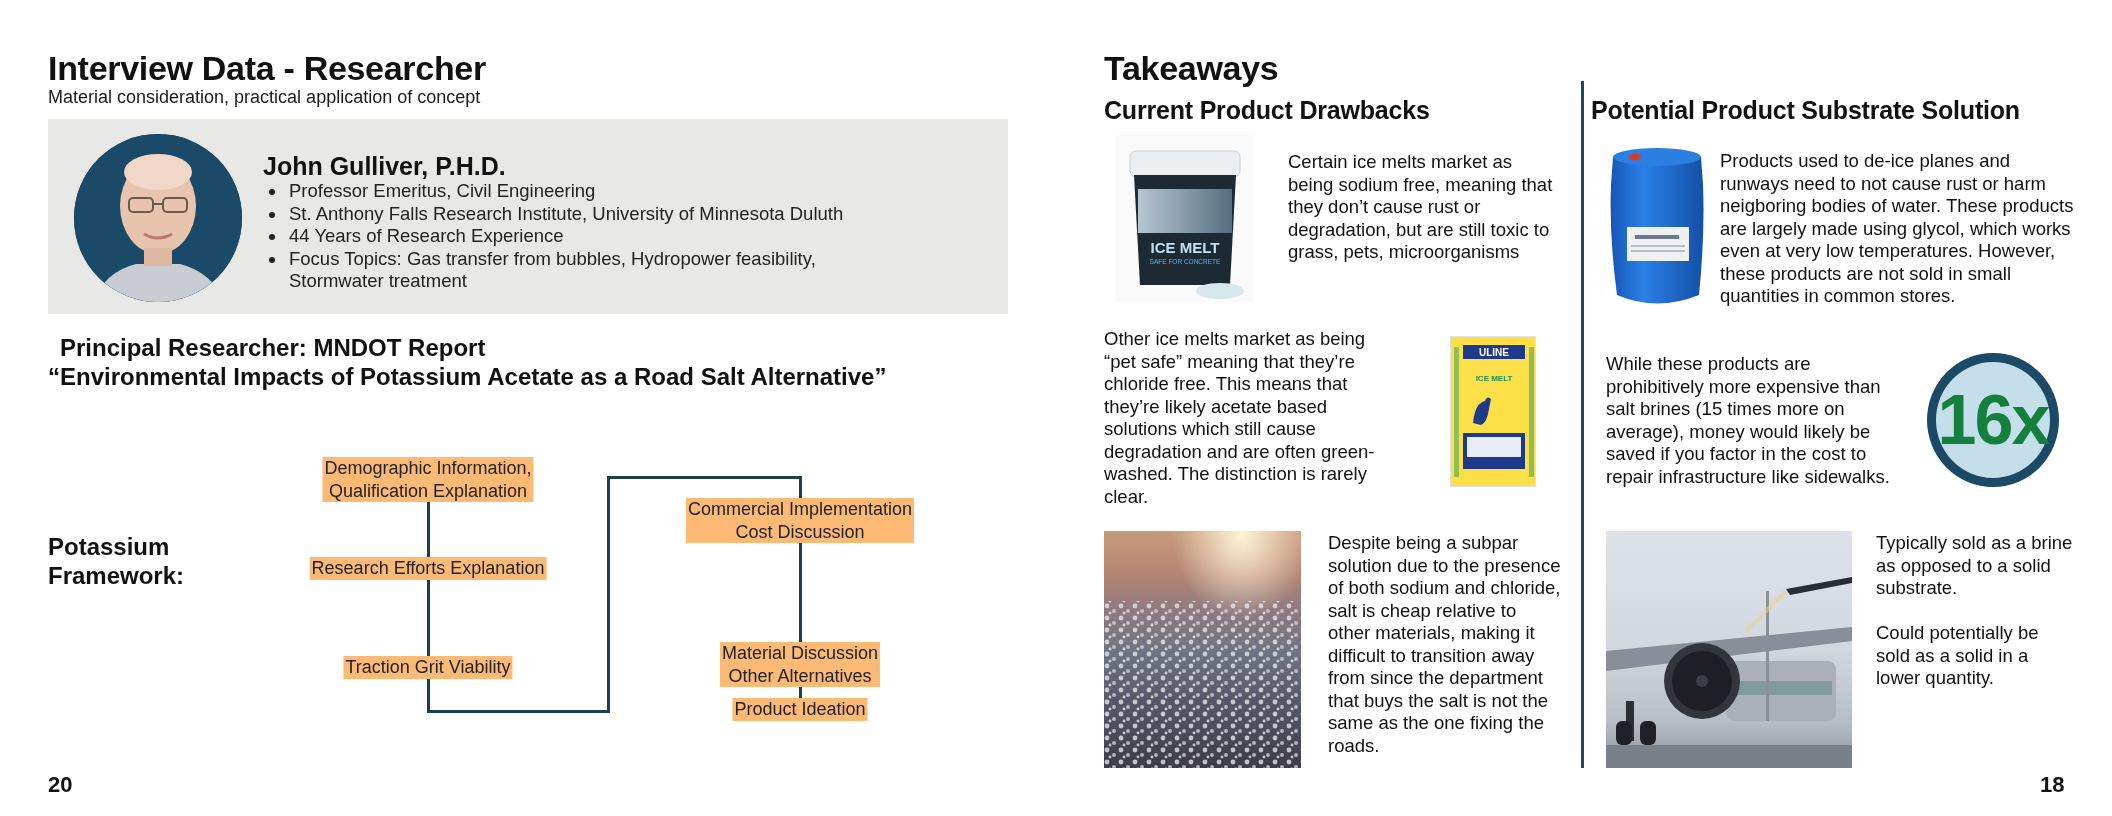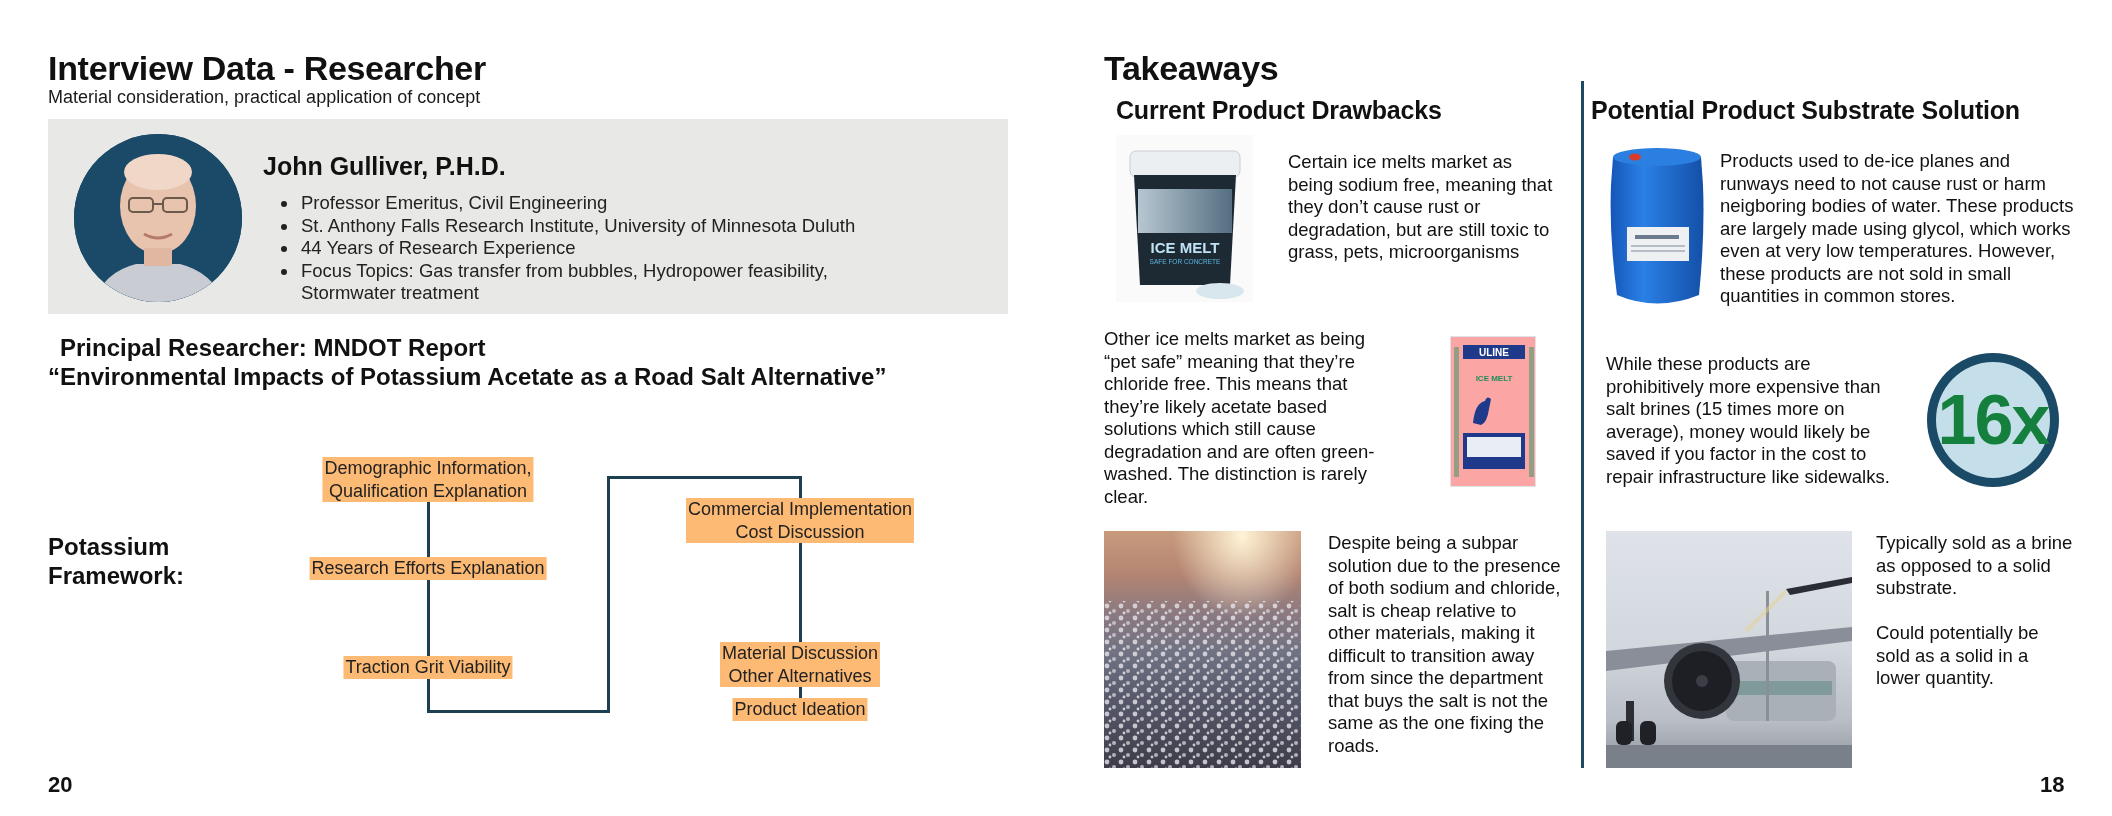--- a/index.html
+++ b/index.html
@@ -8,21 +8,21 @@
   .abs { position:absolute; }
   .h1 { font-weight:bold; font-size:34px; letter-spacing:-0.3px; line-height:40px; }
   .sub { font-size:18px; line-height:22px; color:#1a1a1a; }
   .h2 { font-weight:bold; font-size:25px; line-height:30px; letter-spacing:-0.2px; }
   .h3 { font-weight:bold; font-size:24px; line-height:29px; }
   .body-txt { font-size:18.5px; line-height:22.5px; color:#111; }
   .pg { font-weight:bold; font-size:22px; }
   .card { background:#e8e8e6; }
   .avatar { border-radius:50%; background:#1a4a68; overflow:hidden; }
   .name { font-weight:bold; font-size:25px; line-height:30px; }
-  ul.bul { margin:12px; padding:0 0 0 24px; list-style:disc; font-size:18.5px; line-height:22.5px; color:#222; }
+  ul.bul { margin:0; padding:0 0 0 24px; list-style:disc; font-size:18.5px; line-height:22.5px; color:#222; }
   ul.bul li { padding-left:2px; }
   .diag-line { position:absolute; background:#1d3f52; }
   .diag-label { position:absolute; font-size:18px; line-height:22.5px; color:#222; text-align:center; white-space:nowrap; transform:translateX(-50%); background:#fdba74; padding:0 2px; }
   .divider { background:#1d4a62; }
   .img-box { overflow:hidden; }
   .stat-circle { border-radius:50%; border:9px solid #1b4a66; background:#c4dfe9; box-sizing:border-box;
                  display:flex; align-items:center; justify-content:center; }
   .stat-text { font-weight:bold; font-size:70px; color:#15803d; letter-spacing:-2px; }
 </style>
 </head>
@@ -89,21 +89,21 @@
     <div class="diag-label" style="left:800px; top:698px;">
       <div>Product Ideation</div>
     </div>
   </div>
 
   <div class="abs pg" style="left:48px; top:772px;">20</div>
 </div>
 
 <div>
   <div class="abs h1" style="left:1104px; top:48px;">Takeaways</div>
-  <div class="abs h2" style="left:1104px; top:95px;margin-left:12px;">Current Product Drawbacks</div>
+  <div class="abs h2" style="left:1104px; top:95px;">Current Product Drawbacks</div>
 
   <div class="abs img-box" style="left:1116px; top:135px; width:137px; height:167px; background:#fafafa;">
     <svg width="137" height="167" viewBox="0 0 137 167">
       <rect x="14" y="16" width="110" height="26" rx="6" fill="#eceff2" stroke="#c8ccd0"></rect>
       <path d="M18 40 L120 40 L114 150 L24 150 Z" fill="#1e2a33"></path>
       <rect x="22" y="54" width="94" height="44" fill="#7c95a8"></rect>
       <rect x="22" y="54" width="94" height="44" fill="url(#g1)" opacity="0.6"></rect>
       <defs>
           <linearGradient id="g1" x1="0" x2="1">
             <stop offset="0" stop-color="#dfe8ee"></stop>
@@ -112,21 +112,21 @@
         </defs>
       <text x="69" y="118" text-anchor="middle" font-family="Liberation Sans, sans-serif" font-weight="bold" font-size="15" fill="#bfe3f5">ICE MELT</text>
       <text x="69" y="129" text-anchor="middle" font-family="Liberation Sans, sans-serif" font-size="6.5" fill="#5bb7e3">SAFE FOR CONCRETE</text>
       <ellipse cx="104" cy="156" rx="24" ry="8" fill="#d8e6ee"></ellipse>
     </svg>
   </div>
   <div class="abs body-txt" style="left:1288px; top:151px; width:265px;">Certain ice melts market as being sodium free, meaning that they don’t cause rust or degradation, but are still toxic to grass, pets, microorganisms</div>
 
   <div class="abs body-txt" style="left:1104px; top:328px; width:290px;">Other ice melts market as being “pet safe” meaning that they’re chloride free. This means that they’re likely acetate based solutions which still cause degradation and are often green-washed. The distinction is rarely clear.</div>
 
-  <div class="abs img-box" style="left:1450px; top:336px; width:86px; height:151px; background:#fca5a5; border:1px solid #dfe3e8; box-sizing:border-box;">
+  <div class="abs img-box" style="left:1450px; top:336px; width:86px; height:151px; background:#fde047; border:1px solid #dfe3e8; box-sizing:border-box;">
     <svg width="86" height="151" viewBox="0 0 86 151">
       <rect x="12" y="8" width="62" height="14" fill="#1f3a8a"></rect>
       <text x="43" y="19" text-anchor="middle" font-family="Liberation Sans, sans-serif" font-weight="bold" font-size="10" fill="#fff">ULINE</text>
       <text x="43" y="44" text-anchor="middle" font-family="Liberation Sans, sans-serif" font-weight="bold" font-size="8" fill="#1f8f5a">ICE MELT</text>
       <path d="M22 86 Q24 66 34 64 Q36 58 40 62 L38 72 Q36 86 30 88 Z" fill="#1f3a8a"></path>
       <rect x="12" y="96" width="62" height="36" fill="#1f3a8a"></rect>
       <rect x="16" y="100" width="54" height="20" fill="#e9edf5"></rect>
       <rect x="3" y="10" width="5" height="130" fill="#2a9a63" opacity="0.5"></rect>
       <rect x="78" y="10" width="5" height="130" fill="#2a9a63" opacity="0.5"></rect>
     </svg>

